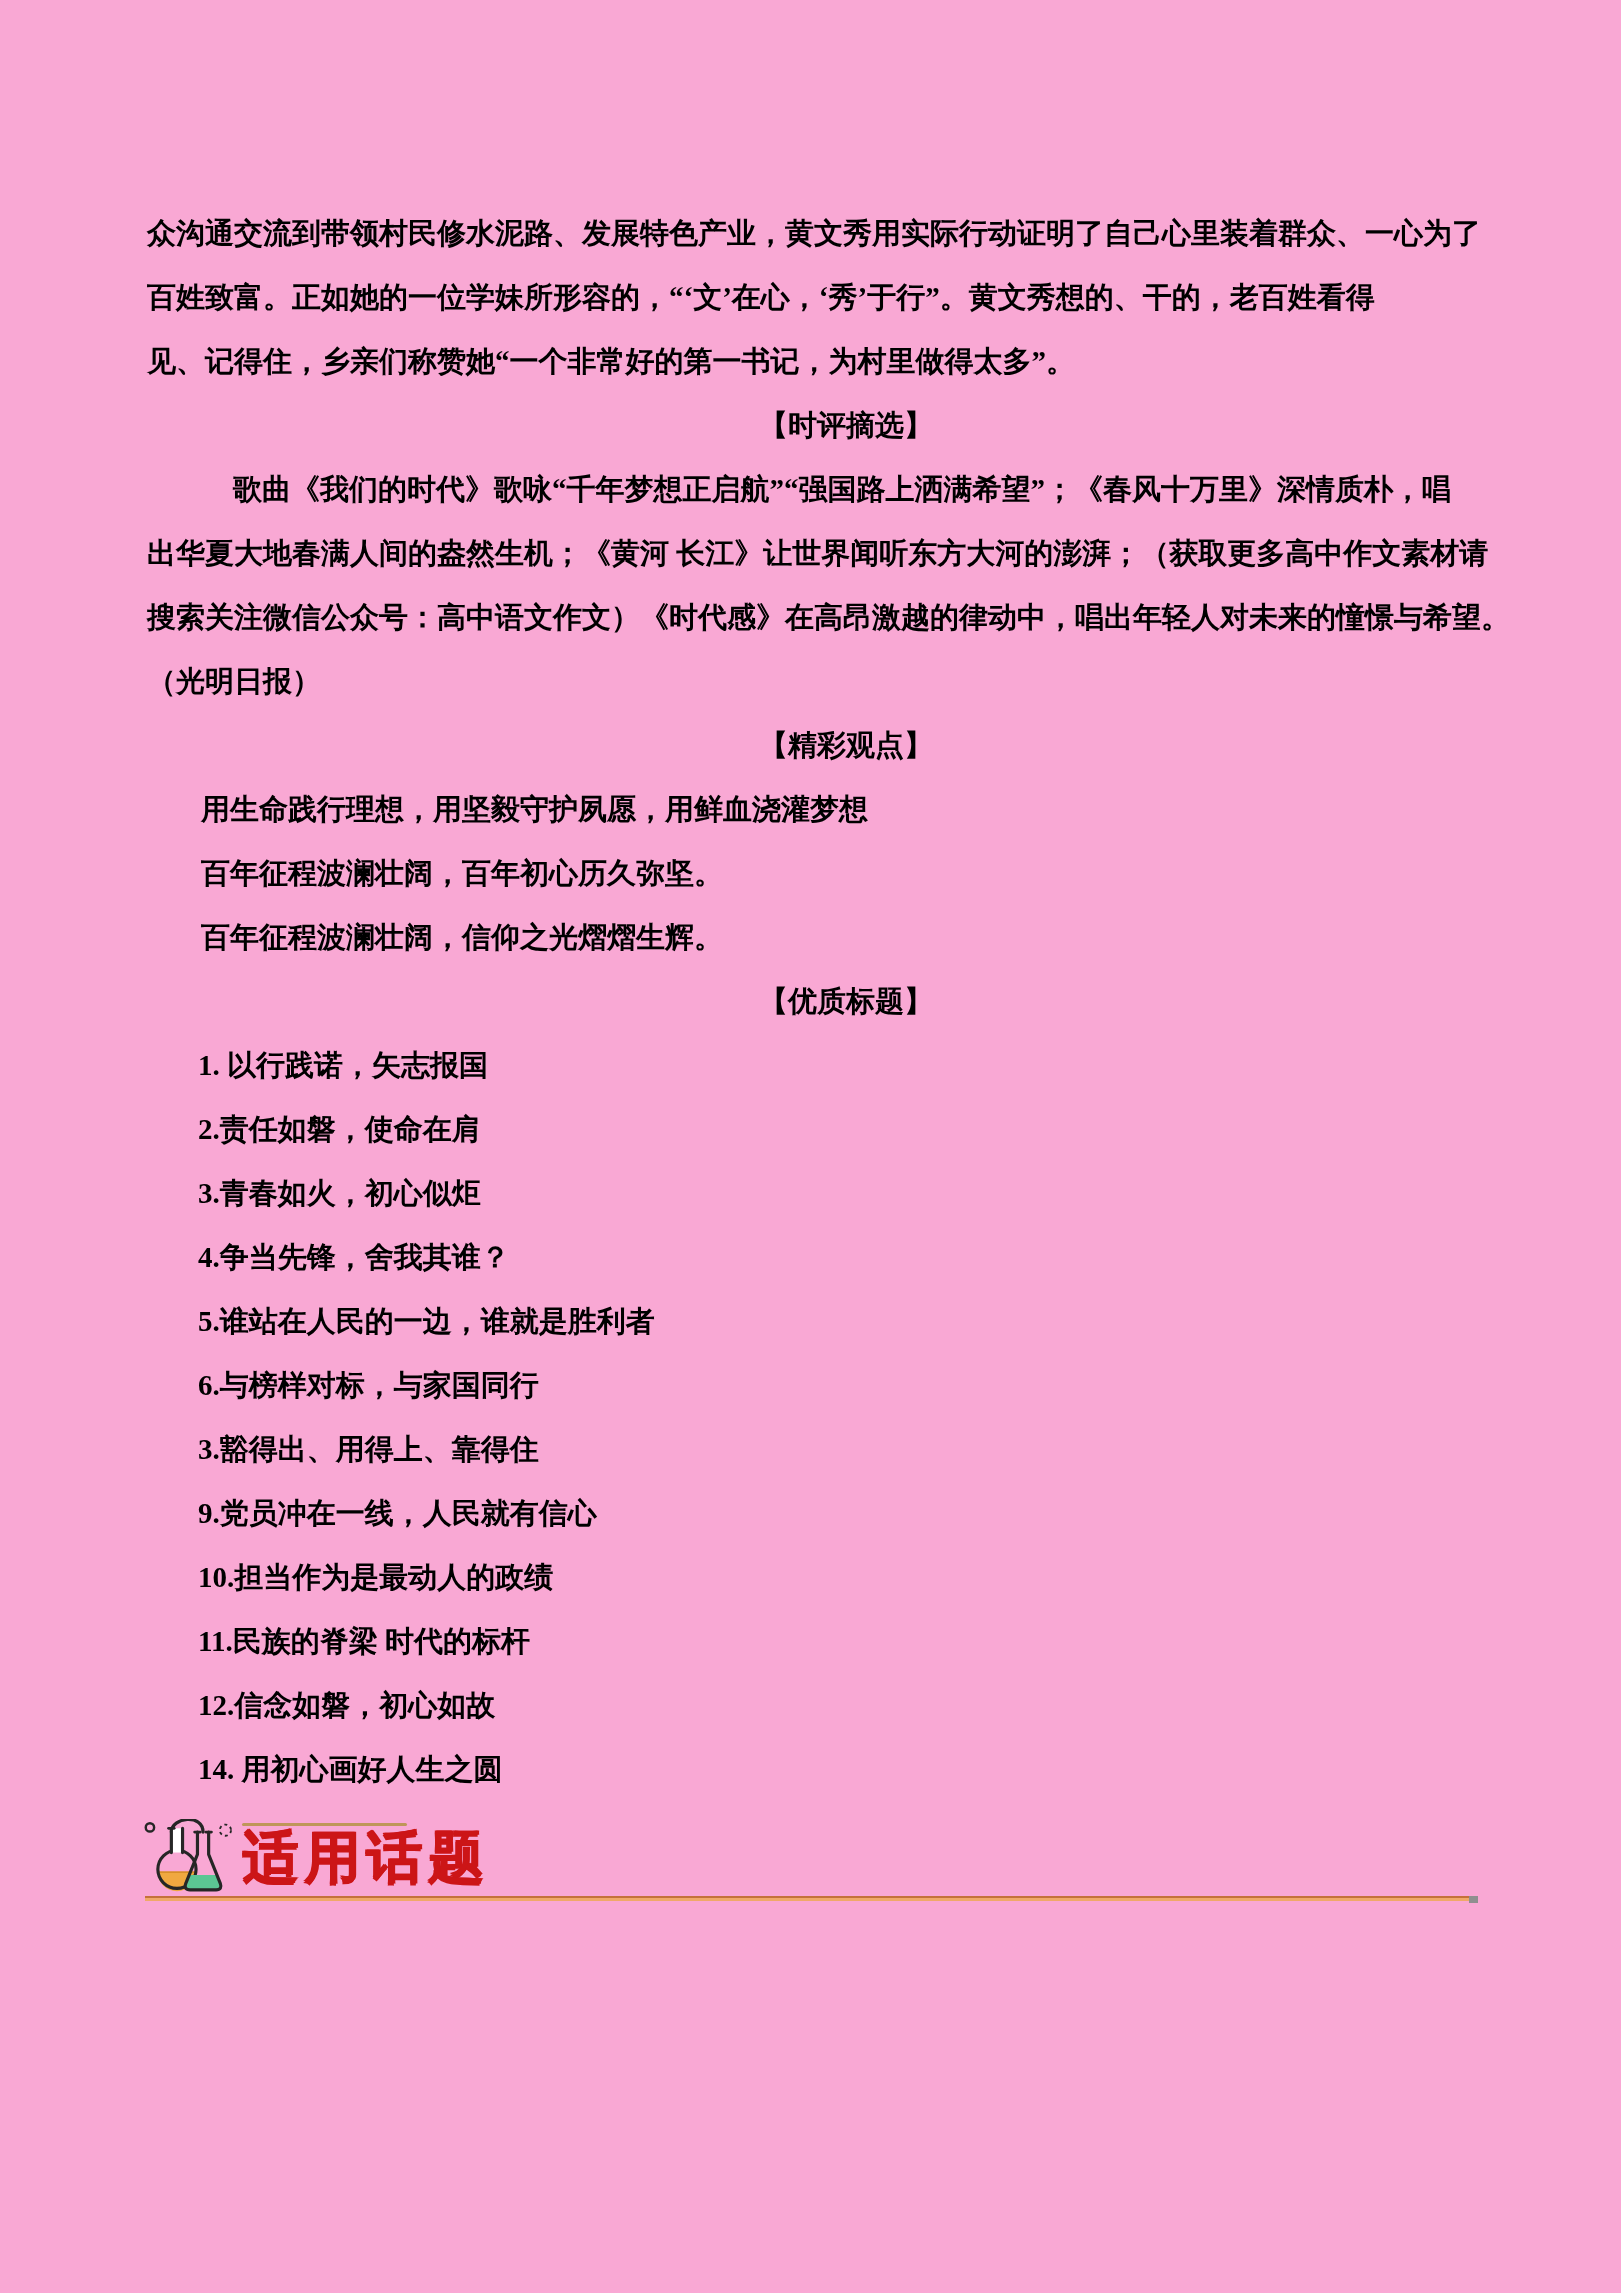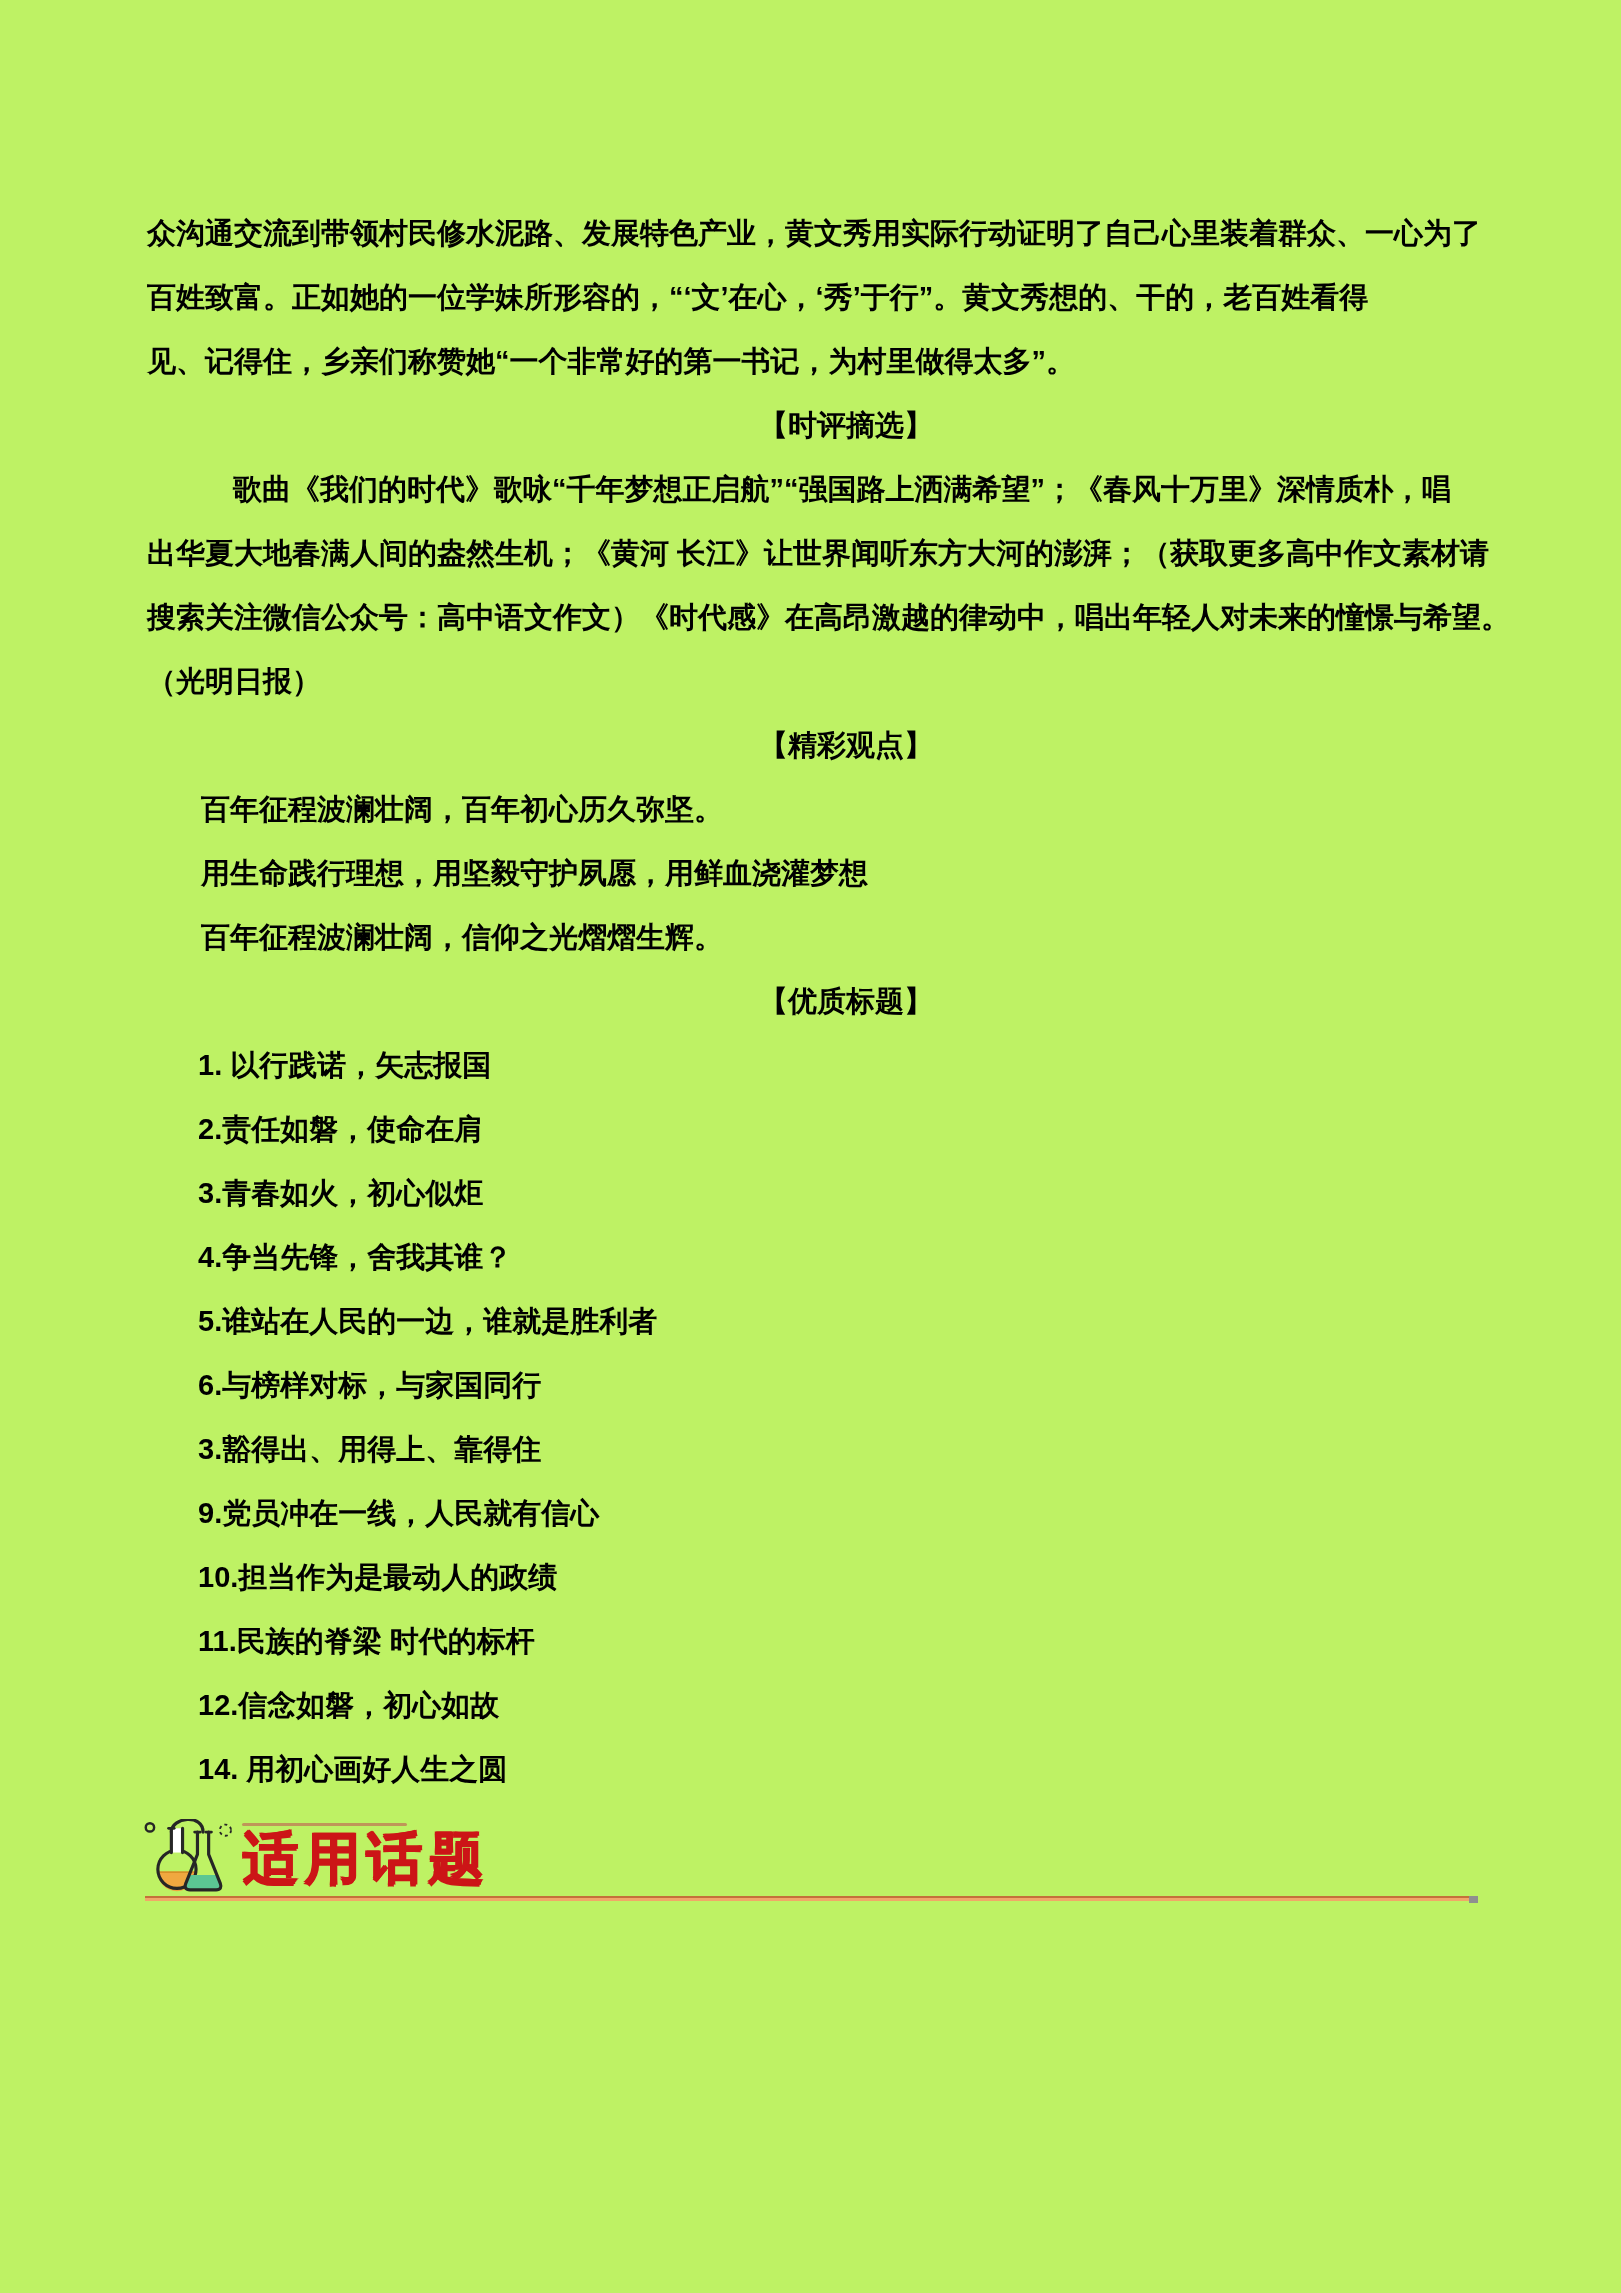--- a/index.html
+++ b/index.html
@@ -1,20 +1,20 @@
 <!DOCTYPE html>
 <html><head>
 <meta charset="utf-8">
 <style>
   html,body{margin:0;padding:0;background:#ffffff;}
   .page{
     position:relative;
     width:1621px;height:2294px;
-    background:#bef264;
-    font-family:Liberation Sans, sans-serif;
+    background:#f9a8d4;
+    font-family:Liberation Serif, serif;
     color:#000000;
     overflow:hidden;
   }
   .content{
     position:absolute;
     left:147px;top:201px;
     width:1333px;
   }
   .ln{
     height:64px;line-height:64px;
@@ -62,22 +62,22 @@
     <div class="ln">百姓致富。正如她的一位学妹所形容的，“‘文’在心，‘秀’于行”。黄文秀想的、干的，老百姓看得</div>
     <div class="ln">见、记得住，乡亲们称赞她“一个非常好的第一书记，为村里做得太多”。</div>
 
     <div class="ln ind-h">【时评摘选】</div>
     <div class="ln ind-f">歌曲《我们的时代》歌咏“千年梦想正启航”“强国路上洒满希望”；《春风十万里》深情质朴，唱</div>
     <div class="ln">出华夏大地春满人间的盎然生机；《黄河 长江》让世界闻听东方大河的澎湃；（获取更多高中作文素材请</div>
     <div class="ln">搜索关注微信公众号：高中语文作文）《时代感》在高昂激越的律动中，唱出年轻人对未来的憧憬与希望。</div>
     <div class="ln">（光明日报）</div>
 
     <div class="ln ind-h">【精彩观点】</div>
+    <div class="ln ind-p">用生命践行理想，用坚毅守护夙愿，用鲜血浇灌梦想</div>
     <div class="ln ind-p">百年征程波澜壮阔，百年初心历久弥坚。</div>
-    <div class="ln ind-p">用生命践行理想，用坚毅守护夙愿，用鲜血浇灌梦想</div>
     <div class="ln ind-p">百年征程波澜壮阔，信仰之光熠熠生辉。</div>
 
     <div class="ln ind-h">【优质标题】</div>
     <div class="ln ind-n">1. 以行践诺，矢志报国</div>
     <div class="ln ind-n">2.责任如磐，使命在肩</div>
     <div class="ln ind-n">3.青春如火，初心似炬</div>
     <div class="ln ind-n">4.争当先锋，舍我其谁？</div>
     <div class="ln ind-n">5.谁站在人民的一边，谁就是胜利者</div>
     <div class="ln ind-n">6.与榜样对标，与家国同行</div>
     <div class="ln ind-n">3.豁得出、用得上、靠得住</div>

